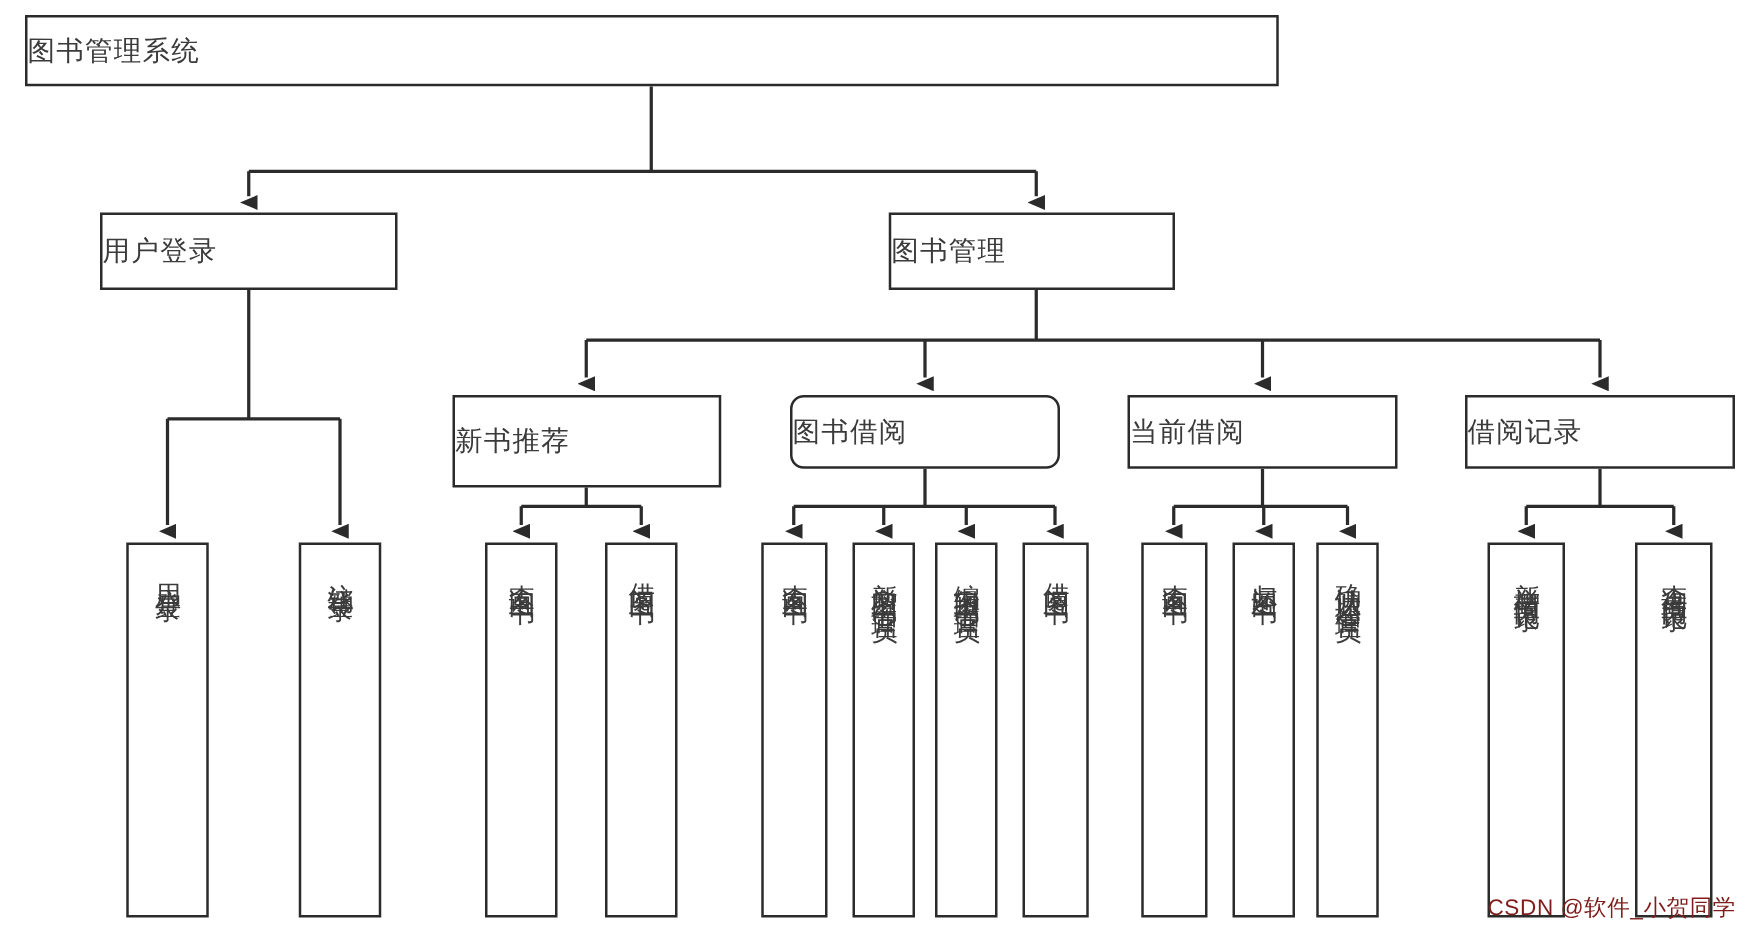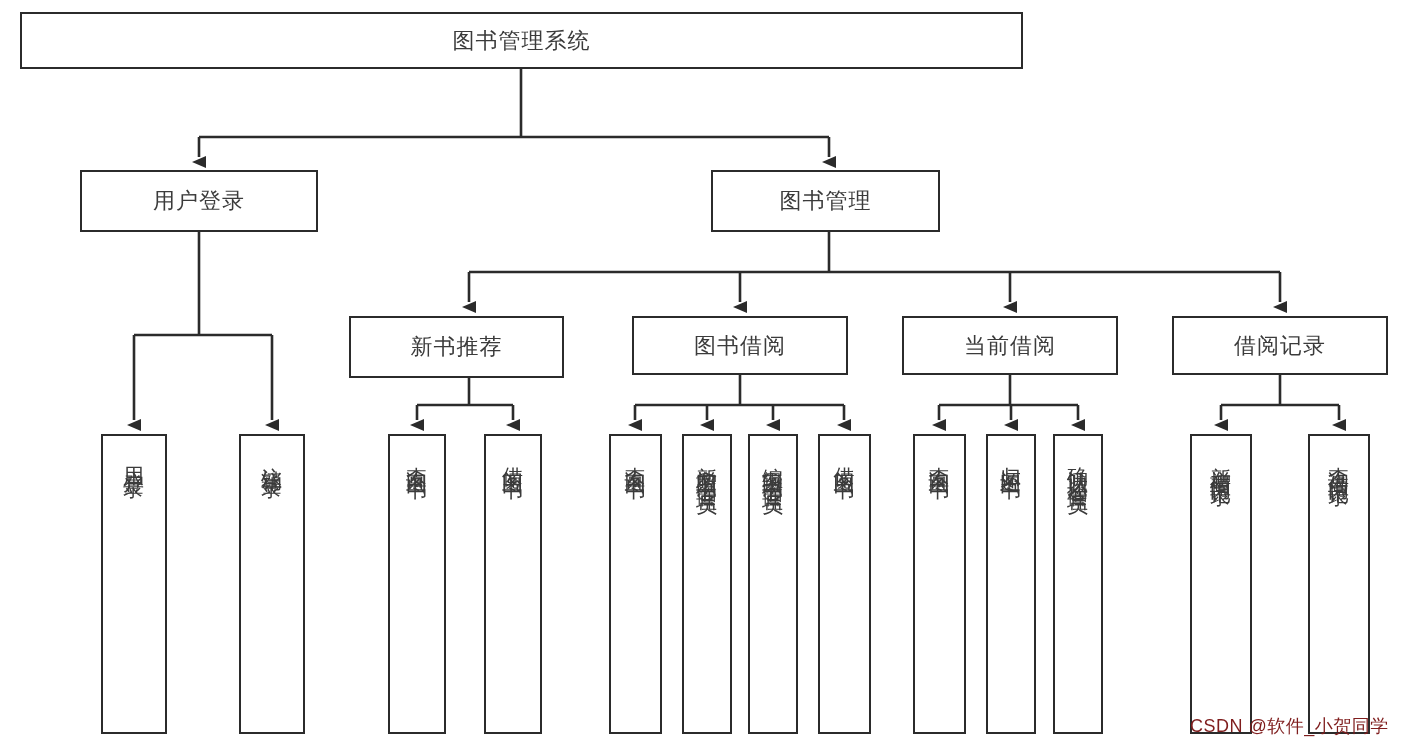--- a/index.html
+++ b/index.html
@@ -26,21 +26,20 @@
     height: 747px;
     pointer-events: none;
   }
   .node {
     position: absolute;
     box-sizing: border-box;
     background: #ffffff;
     border: 2px solid #2b2b2b;
     display: flex;
     align-items: center;
-    justify-content: center;
     z-index: 3;
   }
   .node .label {
     color: #3b3b3b;
     font-size: 22px;
     line-height: 1.18;
     letter-spacing: 1px;
     text-align: center;
     white-space: nowrap;
     user-select: none;
@@ -133,24 +132,24 @@
     <span class="label">图书管理系统</span>
   </div>
 
   <div class="node h" style="left:80px; top:170px; width:238px; height:62px;">
     <span class="label">用户登录</span>
   </div>
   <div class="node h" style="left:711px; top:170px; width:229px; height:62px;">
     <span class="label">图书管理</span>
   </div>
 
-  <div class="node h" style="left:349px; top:316px; width:215px; height:62px;">
+  <div class="node h" style="left:362px; top:316px; width:215px; height:74px;">
     <span class="label">新书推荐</span>
   </div>
-  <div class="node h" style="left:632px; top:316px; width:216px; height:59px;">
+  <div class="node h" style="left:632px; top:316px; width:216px; height:59px;border-radius:11px;">
     <span class="label">图书借阅</span>
   </div>
   <div class="node h" style="left:1172px; top:316px; width:216px; height:59px;">
     <span class="label">借阅记录</span>
   </div>
   <div class="node h" style="left:902px; top:316px; width:216px; height:59px;">
     <span class="label">当前借阅</span>
   </div>
 
   <div class="node v" style="left:101px; top:434px; width:66px; height:300px;">

